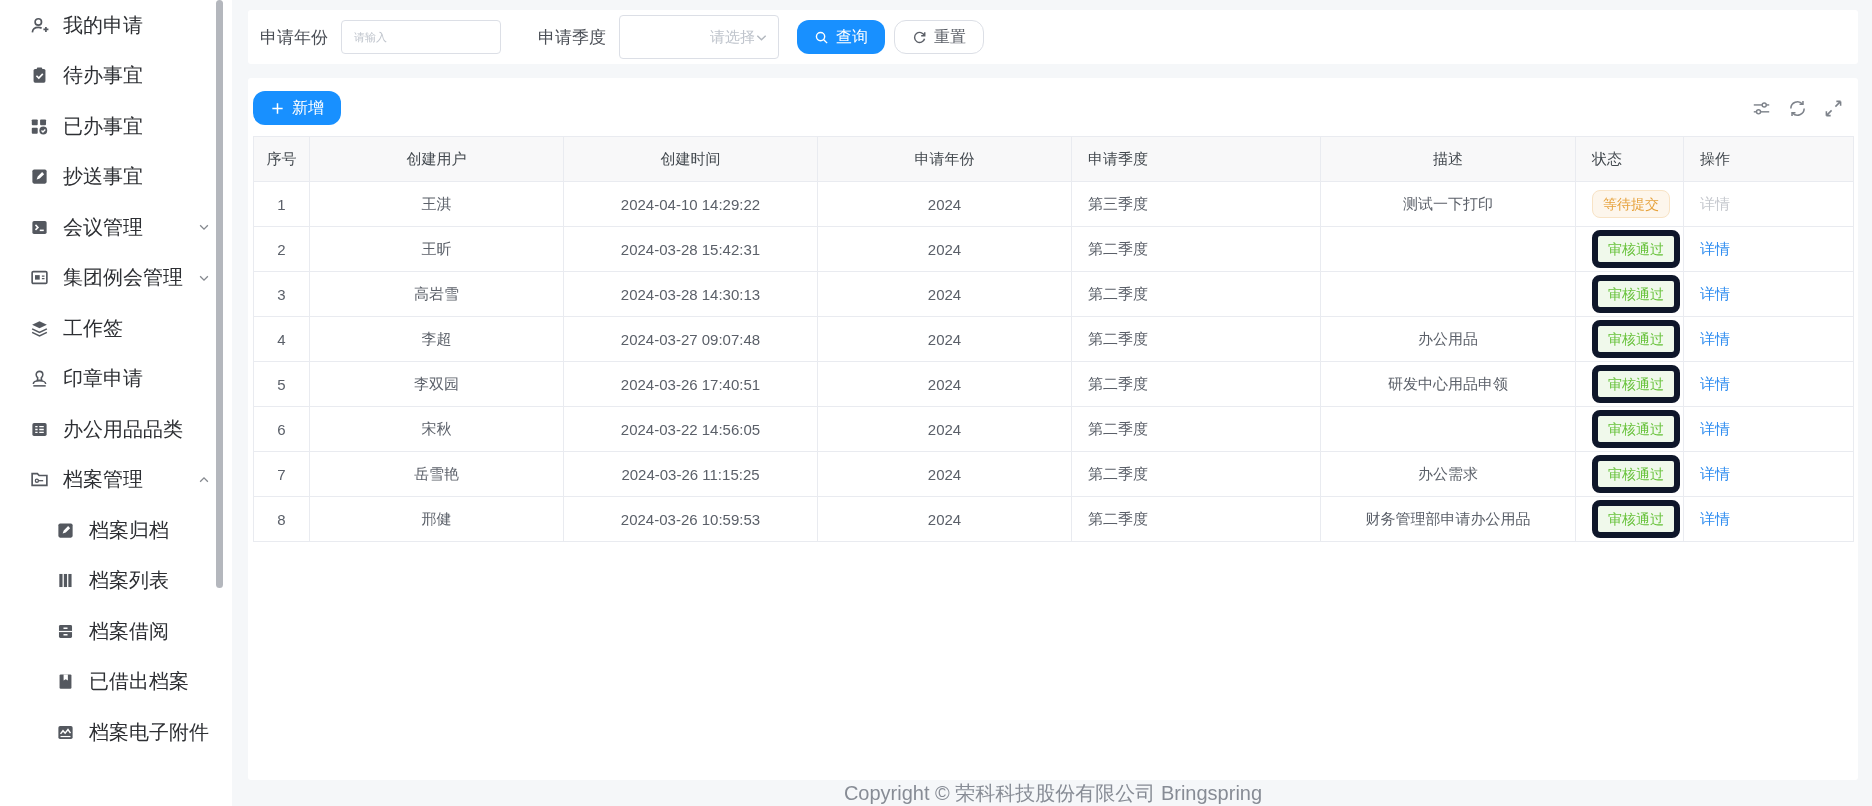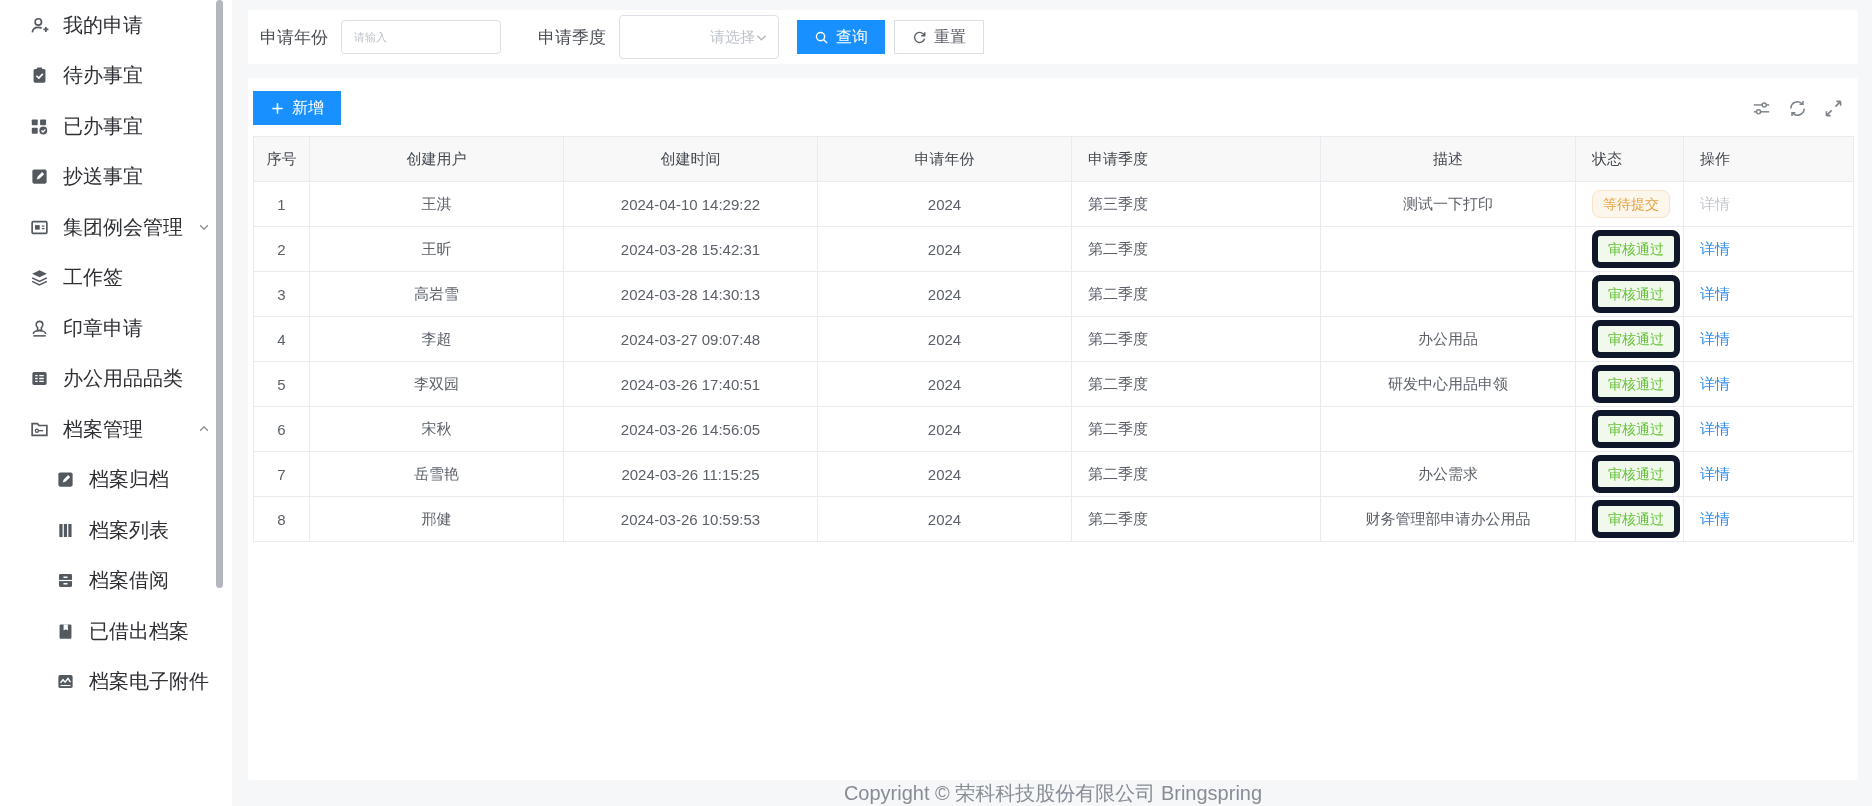--- a/index.html
+++ b/index.html
@@ -41,21 +41,21 @@
   }
   .input-box::placeholder { color:#bfc4cc; }
   .gap36 { width:37px; flex-shrink:0; }
   .select-box {
     width:160px; height:44px; border:1px solid #dcdfe6; border-radius:4px;
     display:flex; align-items:center; justify-content:flex-end;
     padding:0 10px 0 12px; font-size:15px; color:#bfc4cc; cursor:pointer; background:#fff;
   }
   .select-box .sel-chev { width:13px; height:13px; color:#b3b8bf; display:inline-flex; }
   .btn {
-    height:34px; border-radius:0; font-size:16px; display:inline-flex;
+    height:34px; border-radius:12px; font-size:16px; display:inline-flex;
     align-items:center; gap:7px; padding:0 17px; cursor:pointer; border:none;
     font-family:"Liberation Sans","DejaVu Sans",sans-serif;
   }
   .btn svg { width:15px; height:15px; }
   .btn-primary { background:#1890ff; color:#fff; }
   .btn-plain { background:#fff; border:1px solid #dcdfe6; color:#5a5e66; }
   .ml18 { margin-left:18px; } .ml9 { margin-left:9px; }
   
   .table-card {
     background:#fff; border-radius:3px; flex:1; padding:13px 5px 0 5px;
@@ -128,20 +128,35 @@
   <div class="side-item">
     <span class="icn">
         <svg viewBox="0 0 16 16">
           <rect x="2" y="2" width="12" height="12" rx="1.5" fill="currentColor"></rect>
           <path d="M5.6 10.6l.9-2.6 3.7-3.7 1.7 1.7-3.7 3.7-2.6.9z" fill="#fff"></path>
         </svg>
       </span>
     <span>抄送事宜</span>
   </div>
 
+  <div class="side-item">
+    <span class="icn">
+        <svg viewBox="0 0 16 16">
+          <rect x="2" y="2.5" width="12" height="11" rx="1.4" fill="currentColor"></rect>
+          <path d="M4.6 5.8l2.1 2.1-2.1 2.1" stroke="#fff" stroke-width="1.3" fill="none"></path>
+          <path d="M8.2 10.4h3.4" stroke="#fff" stroke-width="1.3"></path>
+        </svg>
+      </span>
+    <span>会议管理</span>
+    <span class="chev">
+        <svg viewBox="0 0 14 14">
+          <path d="M2.5 5l4.5 4.5L11.5 5" fill="none" stroke="currentColor" stroke-width="1.5"></path>
+        </svg>
+      </span>
+  </div>
 
   <div class="side-item">
     <span class="icn">
         <svg viewBox="0 0 16 16">
           <rect x="1.8" y="3" width="12.4" height="10" rx="1" fill="none" stroke="currentColor" stroke-width="1.4"></rect>
           <rect x="4.2" y="6" width="4" height="3.8" fill="currentColor"></rect>
           <path d="M10 6.8h2.2M10 9h2.2" stroke="currentColor" stroke-width="1.1"></path>
         </svg>
       </span>
     <span>集团例会管理</span>
@@ -392,21 +407,21 @@
           <td>2024-03-26 17:40:51</td>
           <td>2024</td>
           <td class="al">第二季度</td>
           <td>研发中心用品申领</td>
           <td class="al"><span class="badge success">审核通过</span></td>
           <td class="al"><span class="link">详情</span></td>
         </tr>
         <tr>
           <td>6</td>
           <td>宋秋</td>
-          <td>2024-03-26 14:56:05</td>
+          <td>2024-03-22 14:56:05</td>
           <td>2024</td>
           <td class="al">第二季度</td>
           <td></td>
           <td class="al"><span class="badge success">审核通过</span></td>
           <td class="al"><span class="link">详情</span></td>
         </tr>
         <tr>
           <td>7</td>
           <td>岳雪艳</td>
           <td>2024-03-26 11:15:25</td>

